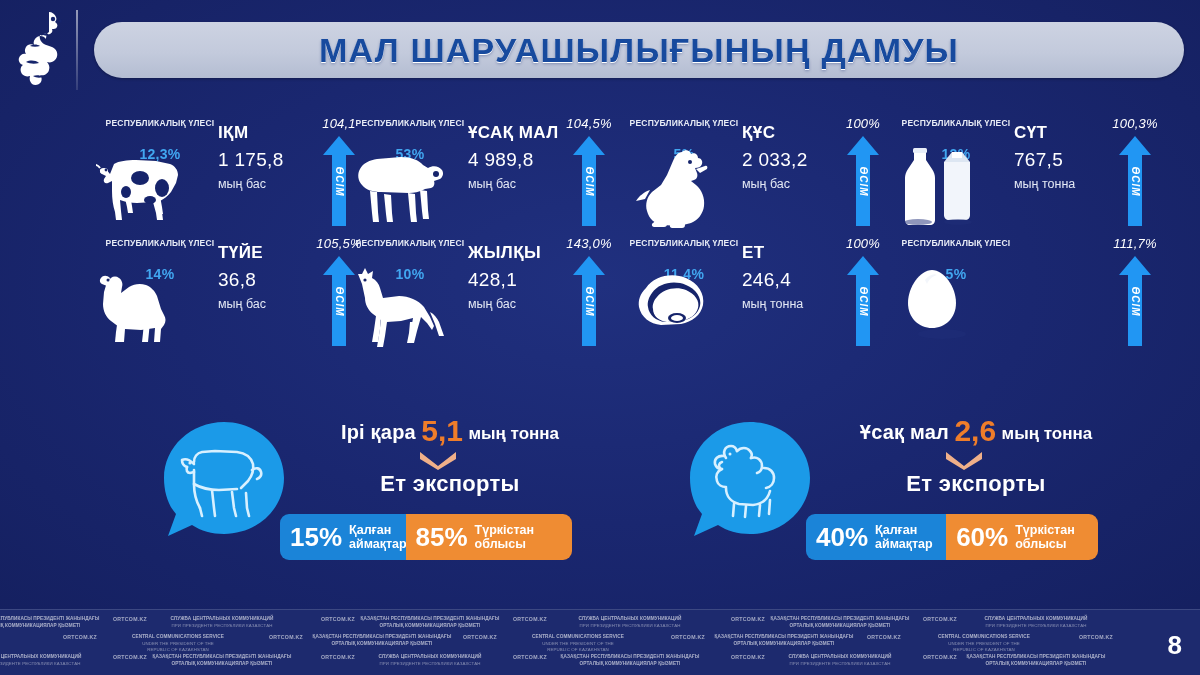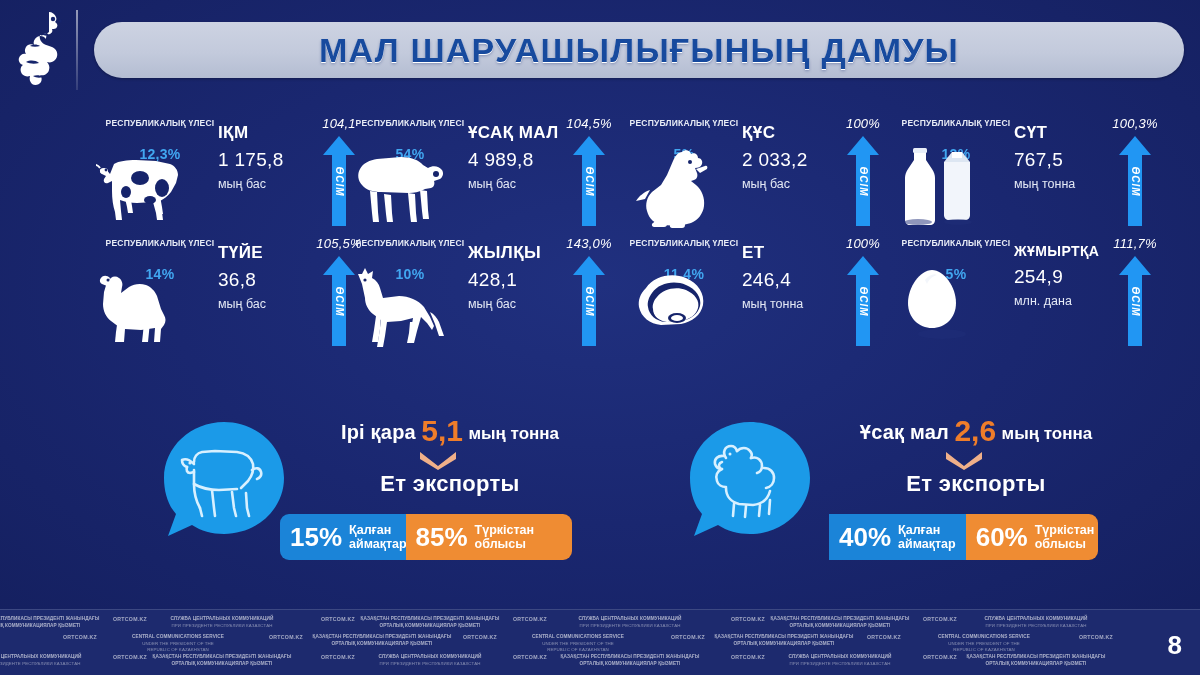--- a/index.html
+++ b/index.html
@@ -236,21 +236,21 @@
         </div>
         <div class="arrow-label">
           <span>ӨСІМ</span>
         </div>
       </div>
     </div>
 
     <div class="card" style="left:250px; top:0px;">
       <div class="share-wrap">
         <div class="share-label">РЕСПУБЛИКАЛЫҚ ҮЛЕСІ</div>
-        <div class="share-pct">54%</div>
+        <div class="share-pct">53%</div>
       </div>
       <div class="icon-box">
         <svg viewBox="0 0 122 84" xmlns="http://www.w3.org/2000/svg">
           <g fill="#ffffff">
             <path d="M82 24c5-3 11-2 14 2 2 3 1 7-2 9l-6 2c1 3 0 6-3 7l-6 1-2 1c-4 2-9 3-14 3l-28-1c-8 0-15-2-19-7-4-4-5-11-2-16 3-6 10-9 17-10l24-2c10 0 18 3 22 8z"></path>
             <path d="M24 47l2 22 1 9h6l-1-10-1-20z"></path>
             <path d="M38 50l2 20 1 8h6l-1-9-1-18z"></path>
             <path d="M62 49l2 21 1 8h6l-1-9-1-19z"></path>
             <path d="M74 46l2 21 1 8h6l-1-9-1-19z"></path>
             <circle cx="90" cy="30" r="3" fill="#16246b"></circle>
@@ -454,25 +454,20 @@
         <div class="share-pct">5%</div>
       </div>
       <div class="icon-box">
         <svg viewBox="0 0 122 84" xmlns="http://www.w3.org/2000/svg">
           <g>
             <ellipse cx="50" cy="70" rx="24" ry="5" fill="#1f2d78" opacity=".55"></ellipse>
             <path d="M40 6c12 0 24 17 24 33 0 15-11 25-24 25S16 54 16 39C16 23 28 6 40 6z" fill="#ffffff"></path>
             <path d="M33 16c4-5 9-7 12-5-4 1-8 4-10 9z" fill="#f3f6fb"></path>
           </g>
         </svg>
-      </div>
-      <div class="info">
-        <div class="animal-name small">ЖҰМЫРТҚА</div>
-        <div class="animal-val">254,9</div>
-        <div class="animal-unit">млн. дана</div>
       </div>
       <div class="growth">
         <div class="growth-pct">111,7%</div>
         <div class="arrow">
           <svg viewBox="0 0 32 90" xmlns="http://www.w3.org/2000/svg">
             <path d="M16 0 L32 19 L23 19 L23 90 L9 90 L9 19 L0 19 Z" fill="#2196f3"></path>
           </svg>
         </div>
         <div class="arrow-label">
           <span>ӨСІМ</span>
@@ -550,21 +545,21 @@
       <span class="num">2,6</span>
       <span class="unit">мың тонна</span>
     </div>
     <div class="chev">
       <svg viewBox="0 0 40 20" xmlns="http://www.w3.org/2000/svg">
         <path d="M2 2 L20 16 L38 2 L38 9 L20 20 L2 9 Z" fill="#f0b089"></path>
       </svg>
     </div>
     <div class="exp-sub">Ет экспорты</div>
     <div class="split-bar" style="left:130px; width:292px;">
-      <div class="seg blue" style="width:48%;margin-left:23px;">
+      <div class="seg blue" style="width:48%;">
         <span class="seg-pct">40%</span>
         <span class="seg-txt">
           <span>Қалған</span><br>
           <span>аймақтар</span>
         </span>
       </div>
       <div class="seg orange" style="width:52%;">
         <span class="seg-pct">60%</span>
         <span class="seg-txt">
           <span>Түркістан</span><br>

